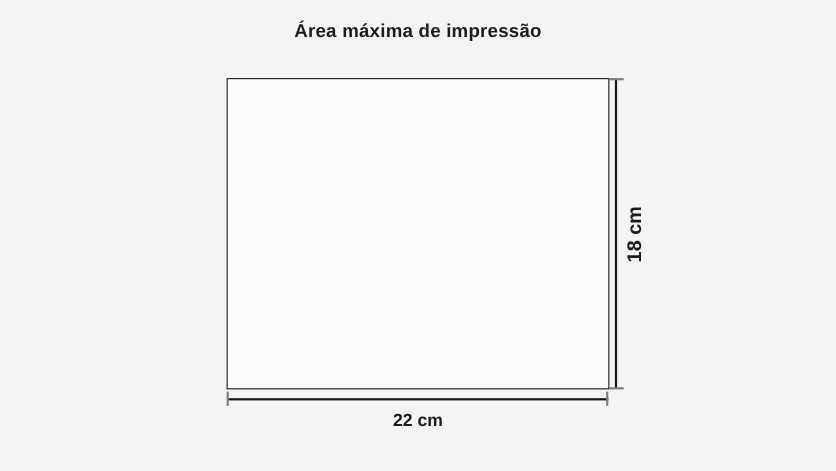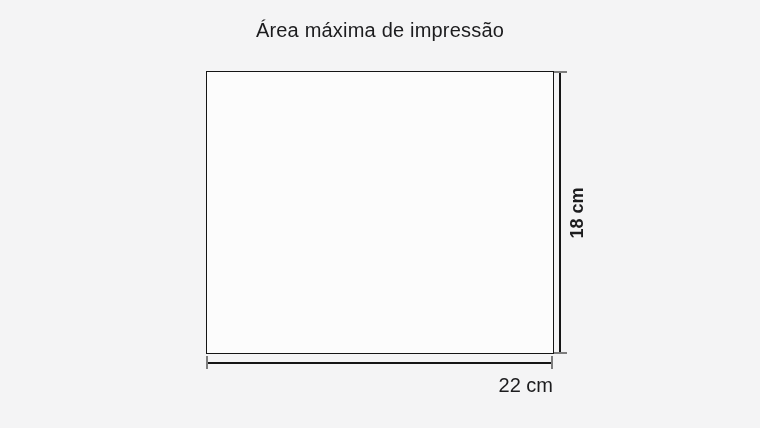--- a/index.html
+++ b/index.html
@@ -18,22 +18,22 @@
   }
   .canvas {
     position: relative;
     width: 760px; height: 428px;
     background: var(--background);
   }
   .title {
     position: absolute;
     top: 19px; left: 0; width: 760px;
     text-align: center;
-    font-size: 20px;
-    font-weight: 400;
+    font-size: 17px;
+    font-weight: 700;
     letter-spacing: 0.2px;
     color: var(--text);
   }
   .print-area {
     position: absolute;
     left: 206px; top: 71px;
     width: 348px; height: 283px;
     border: 1.5px solid var(--line);
     background: var(--area-fill);
   }
@@ -62,23 +62,23 @@
     position: absolute;
     width: 2px; height: 13px;
     background: var(--cap);
   }
   .cap-v.left { left: 206px; top: 356px; }
   .cap-v.right { left: 551px; top: 356px; }
   .width-label {
     position: absolute;
     left: 207px; top: 374px;
     width: 346px;
-    text-align: right;
-    font-size: 20px;
-    font-weight: 400;
+    text-align: center;
+    font-size: 16px;
+    font-weight: 700;
     color: var(--text);
   }
   .height-label {
     position: absolute;
     left: 577px; top: 213px;
     transform: translate(-50%, -50%) rotate(-90deg);
     transform-origin: center;
     white-space: nowrap;
     font-size: 18px;
     font-weight: 700;

